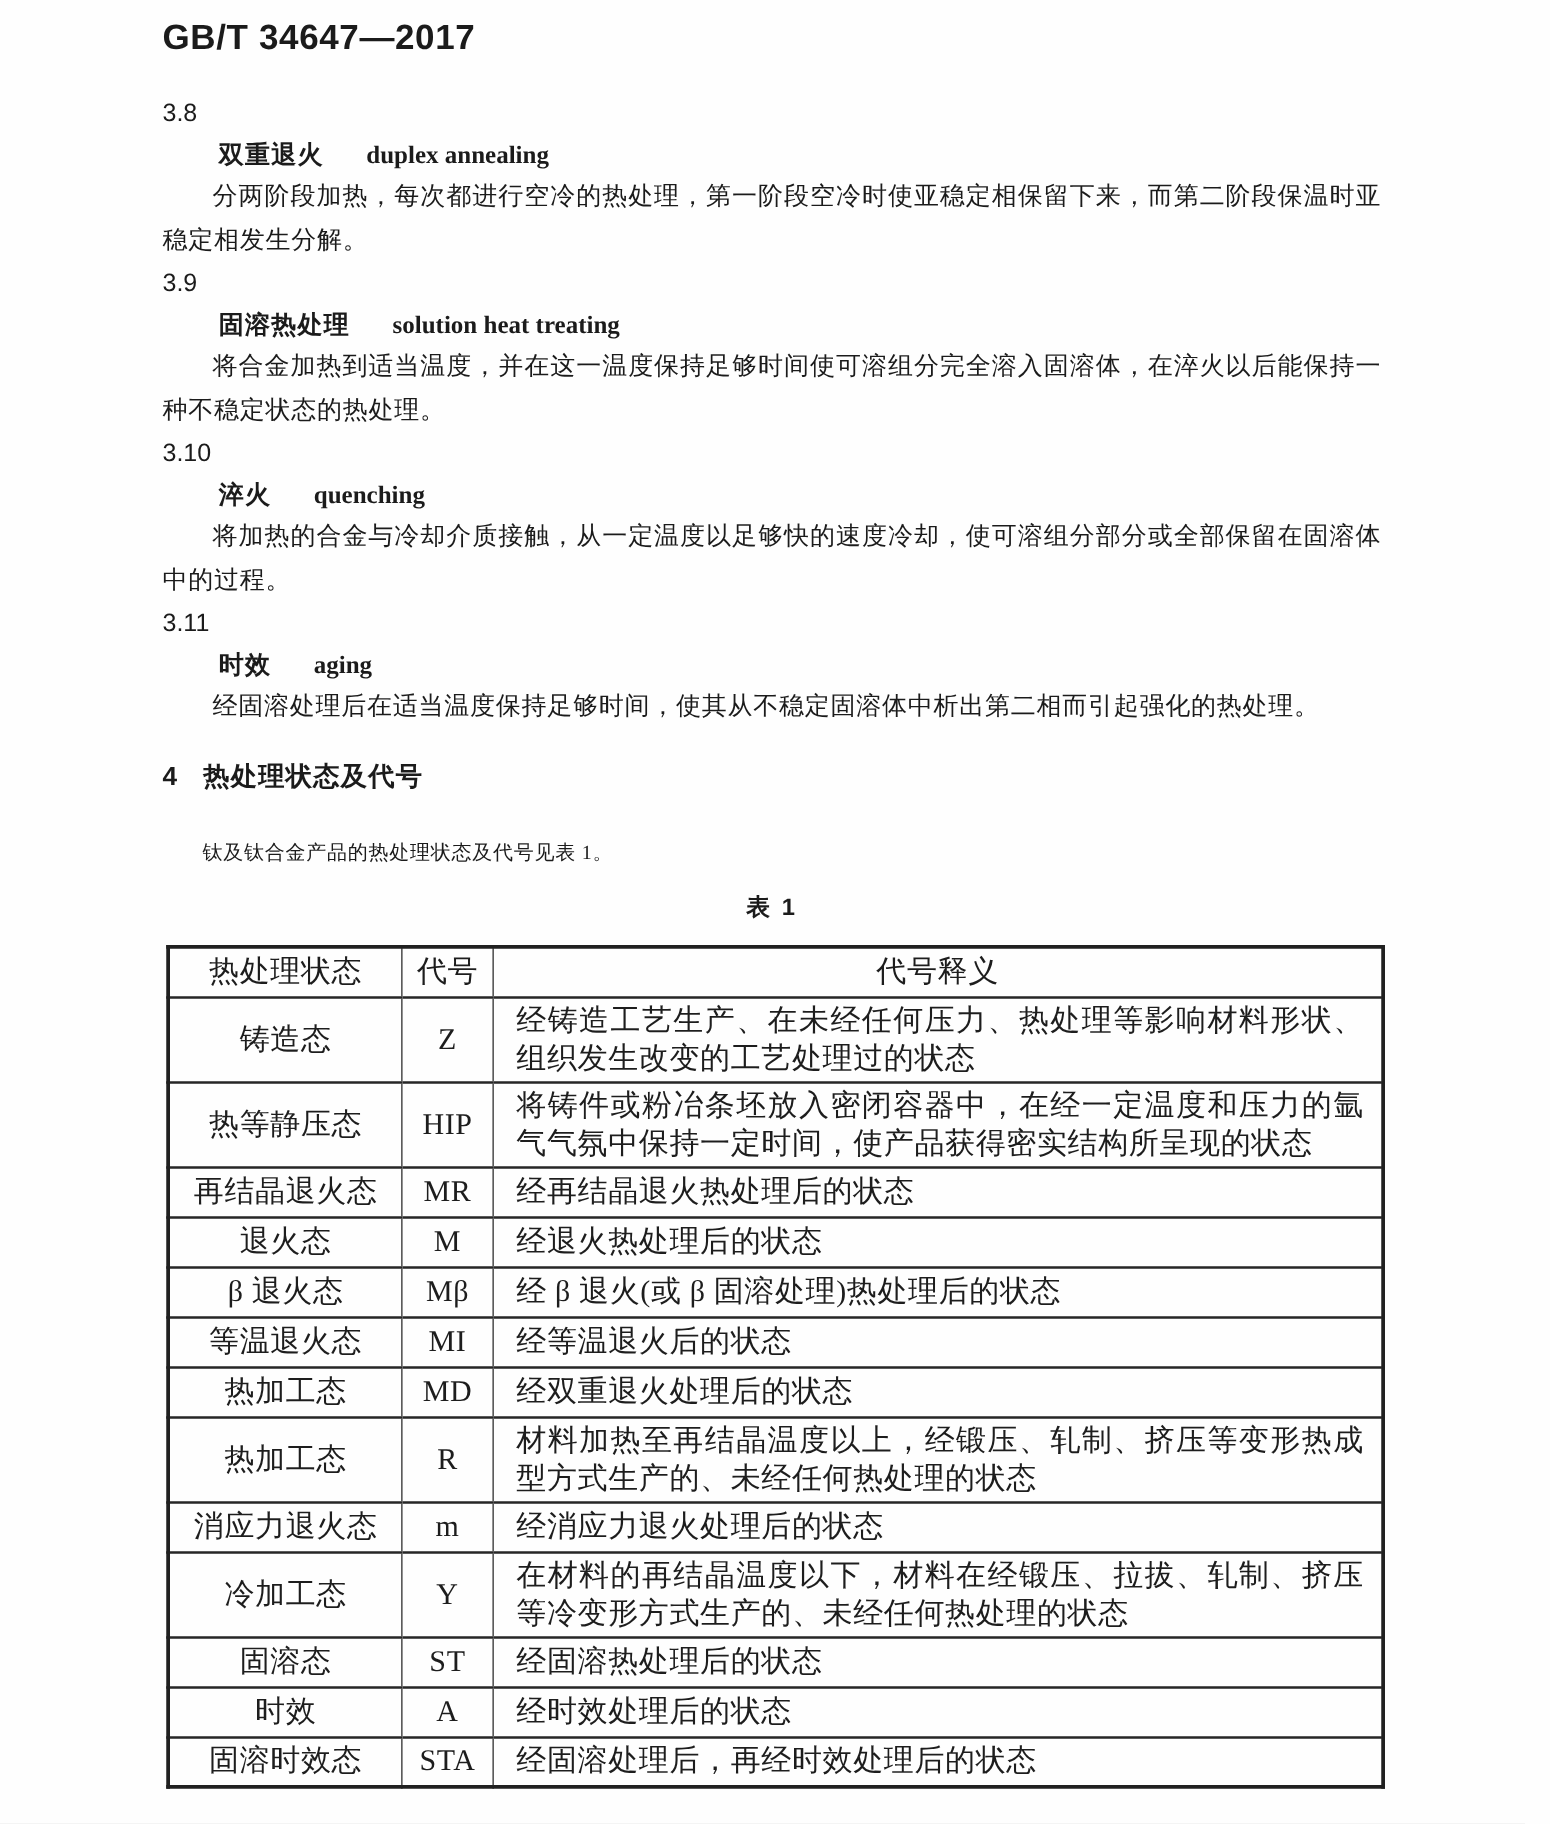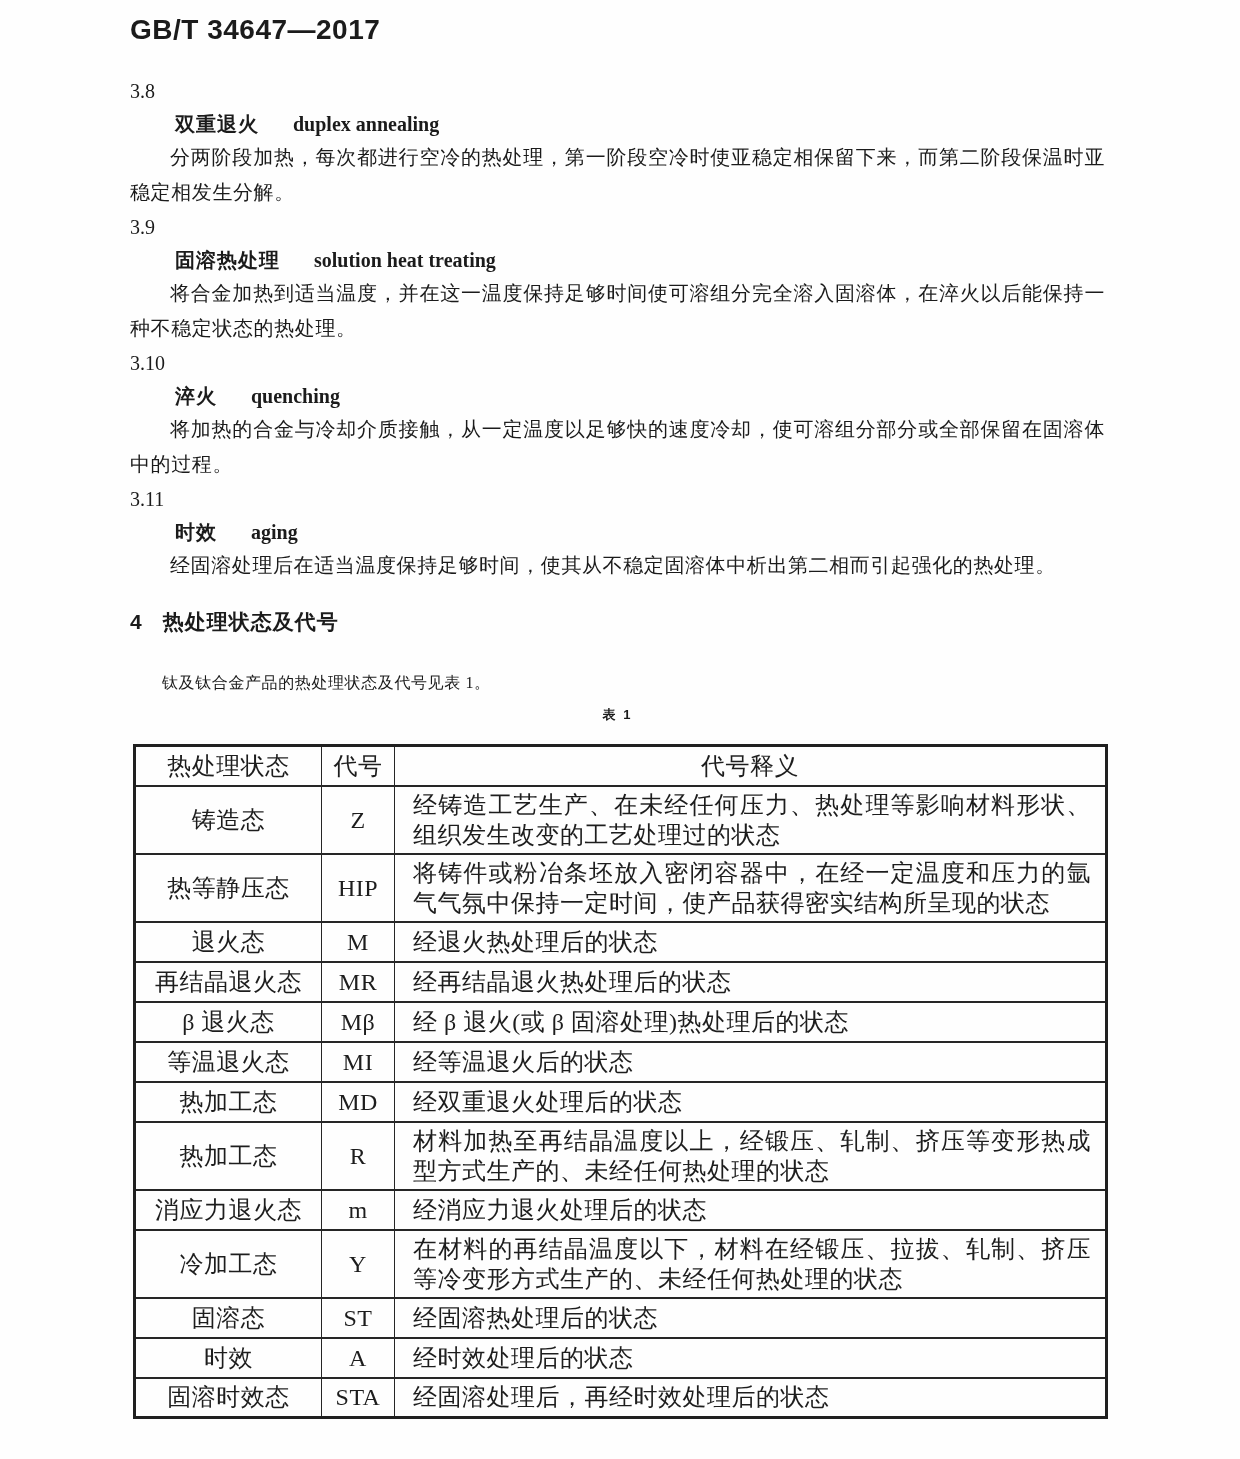--- a/index.html
+++ b/index.html
@@ -15,21 +15,21 @@
   }
   .std-header{
     font-family:"Liberation Sans", sans-serif;
     font-weight:bold;
     font-size:28px;
     line-height:28px;
     letter-spacing:0.5px;
   }
   .terms{margin-top:30px;}
   .term-number{
-    font-family:Liberation Serif, serif;
+    font-family:Liberation Sans, sans-serif;
     font-size:20px;
     line-height:34px;
   }
   .term-title{
     line-height:32px;
     padding-left:45px;
     font-size:20px;
   }
   .term-title .cn{
     font-family:"Liberation Sans", sans-serif;
@@ -58,24 +58,25 @@
   }
   .section-heading .sec-no{margin-right:20px;}
   .table-intro{
     margin-top:26px;
     font-size:16px;
     line-height:35px;
     letter-spacing:0.6px;
     text-indent:2em;
   }
   .table-caption{
+    margin-top:12px;
     text-align:center;
     font-family:"Liberation Sans", sans-serif;
     font-weight:bold;
-    font-size:13px;
+    font-size:19px;
     line-height:30px;
     letter-spacing:2px;
   }
   table.ht-table{
     margin-top:14px;
     margin-left:3px;
     border-collapse:collapse;
     width:972px;
     table-layout:fixed;
     font-size:24px;
@@ -173,30 +174,30 @@
           <td>铸造态</td>
           <td>Z</td>
           <td>经铸造工艺生产、在未经任何压力、热处理等影响材料形状、组织发生改变的工艺处理过的状态</td>
         </tr>
         <tr>
           <td>热等静压态</td>
           <td>HIP</td>
           <td>将铸件或粉冶条坯放入密闭容器中，在经一定温度和压力的氩气气氛中保持一定时间，使产品获得密实结构所呈现的状态</td>
         </tr>
         <tr>
+          <td>再结晶退火态</td>
+          <td>MR</td>
+          <td>经再结晶退火热处理后的状态</td>
+        </tr>
+        <tr>
           <td>退火态</td>
           <td>M</td>
           <td>经退火热处理后的状态</td>
         </tr>
         <tr>
-          <td>再结晶退火态</td>
-          <td>MR</td>
-          <td>经再结晶退火热处理后的状态</td>
-        </tr>
-        <tr>
           <td>β 退火态</td>
           <td>Mβ</td>
           <td>经 β 退火(或 β 固溶处理)热处理后的状态</td>
         </tr>
         <tr>
           <td>等温退火态</td>
           <td>MI</td>
           <td>经等温退火后的状态</td>
         </tr>
         <tr>

